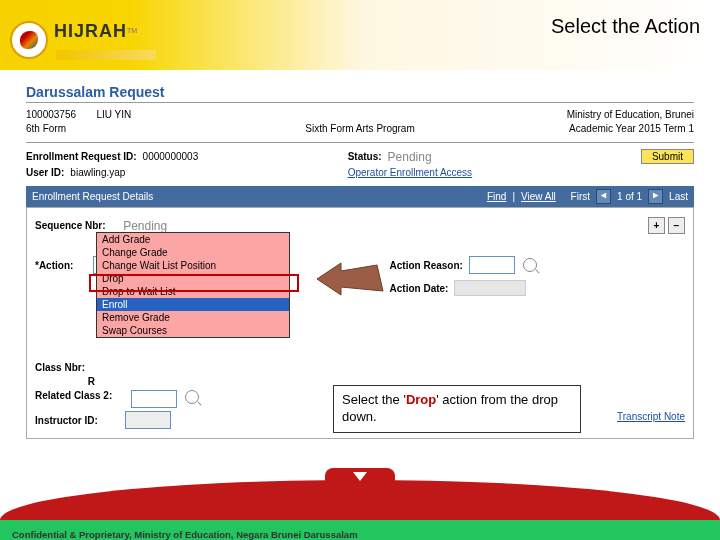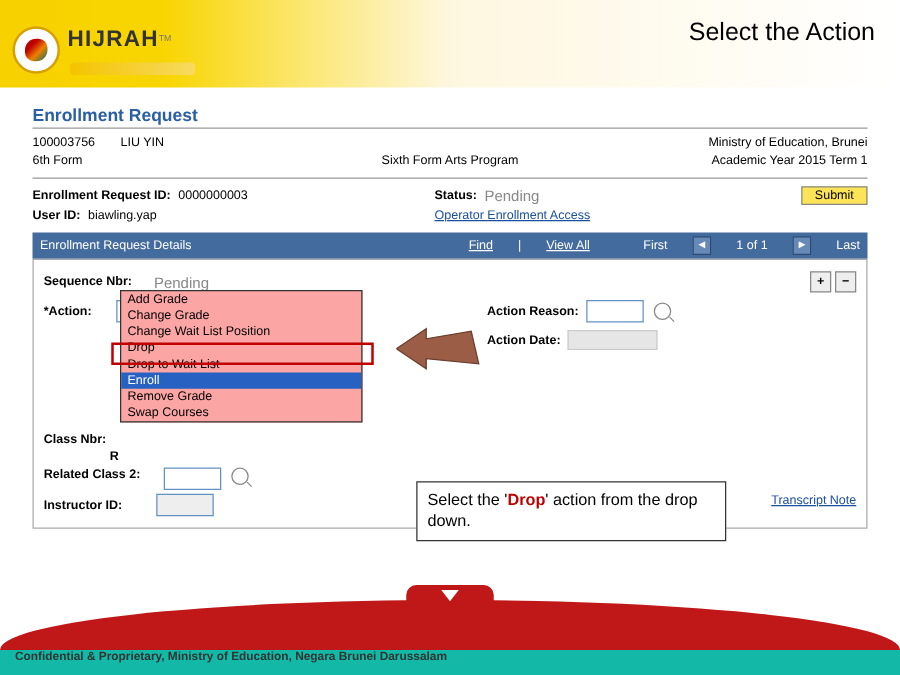--- a/index.html
+++ b/index.html
@@ -16,21 +16,21 @@
 .hr{border:0;border-top:1px solid #999;margin:2px 0 6px 0}
 .row{display:flex;margin:3px 0}
 .cell{flex:1;display:flex;gap:6px;align-items:center}
 .lbl{white-space:nowrap}
 .bold{font-weight:bold}
 .val{color:#000}
 .link{color:#1b4fa0;text-decoration:underline}
 .status-pend{color:#888;font-size:12px}
 .btn-yellow{background:#fce458;border:1px solid #888;padding:1px 10px;font-size:10px;cursor:pointer}
 .subbar{background:#436b9e;color:#fff;padding:3px 6px;font-size:10px;display:flex;justify-content:space-between;align-items:center;margin-top:8px}
-.subbar .right{display:flex;gap:20px;align-items:center}
+.subbar .right{display:flex;gap:6px;align-items:center}
 .navbtn{display:inline-block;width:13px;height:13px;background:#6789b5;border:1px solid #2b4a75;color:#fff;text-align:center;line-height:11px;font-size:9px}
 .seqbox{border:1px solid #aaa;padding:6px 8px;margin-top:0;position:relative}
 .drop{display:flex;align-items:center}
 .drop-sel{border:1px solid #6292c4;height:16px;width:160px;padding:0 4px;display:flex;align-items:center;background:#fff}
 .drop-btn{width:16px;height:16px;background:linear-gradient(#e6effb,#b8cdea);border:1px solid #6292c4;border-left:0;display:flex;align-items:center;justify-content:center}
 .drop-btn::after{content:"";width:0;height:0;border-left:4px solid transparent;border-right:4px solid transparent;border-top:5px solid #2a5fa4}
 .drop-list{position:absolute;left:69px;top:24px;width:192px;background:#fca5a5;border:1px solid #333;z-index:5}
 .drop-list div{padding:1px 5px;font-size:10px}
 .drop-list .hl{background:#2762c2;color:#fff}
 .red-rect{position:absolute;left:62px;top:66px;width:206px;height:14px;border:2px solid #c00000;z-index:6;pointer-events:none}
@@ -39,38 +39,38 @@
 .tinyin{border:1px solid #6292c4;height:14px;width:40px}
 .mag{display:inline-block;width:12px;height:12px;border:1px solid #888;border-radius:50%;position:relative;margin-left:2px}
 .mag::after{content:"";position:absolute;width:5px;height:1px;background:#888;right:-4px;bottom:-1px;transform:rotate(45deg)}
 .date-grey{background:#e6e6e6;border:1px solid #ccc;width:70px;height:14px;display:inline-block}
 .callout{position:absolute;left:333px;top:385px;width:230px;background:#fff;border:1px solid #333;padding:6px 8px;font-size:13px;z-index:8;line-height:1.3}
 .callout b{color:#c00000}
 .footer-curve{position:absolute;left:0;right:0;bottom:0;height:60px}
 .red-top{position:absolute;bottom:20px;left:0;right:0;height:40px;background:#c01818;border-top-left-radius:50% 100%;border-top-right-radius:50% 100%}
 .notch{position:absolute;bottom:48px;left:50%;transform:translateX(-50%);width:70px;height:24px;background:#c01818;border-radius:8px 8px 0 0}
 .notch::before{content:"";position:absolute;left:50%;top:4px;transform:translateX(-50%);width:0;height:0;border-left:7px solid transparent;border-right:7px solid transparent;border-top:9px solid #fff}
-.yel-bot{position:absolute;bottom:0;left:0;right:0;height:20px;background:#14b8a6;display:flex;align-items:flex-start;padding-left:12px;font-size:9.5px;font-weight:bold;color:#333}
+.yel-bot{position:absolute;bottom:0;left:0;right:0;height:20px;background:#22c55e;display:flex;align-items:flex-end;padding-left:12px;font-size:9.5px;font-weight:bold;color:#333}
 </style>
 </head>
 <body>
 
 <div class="header">
   <div class="logo">
     <div class="logo-circ"></div>
     <div>
       <span class="logo-txt">HIJRAH</span><span class="logo-tm">TM</span>
       <div class="slogan"></div>
     </div>
   </div>
   <div class="title">Select the Action</div>
 </div>
 
 <div class="content">
-  <div class="sect-head">Enrollment Request</div>
+  <div class="sect-head">Darussalam Request</div>
   <hr class="hr">
 
   <div class="row">
     <div class="cell"><span class="val">100003756</span>&nbsp;&nbsp;&nbsp;<span class="val">LIU YIN</span></div>
     <div class="cell"></div>
     <div class="cell" style="justify-content:flex-end">
         <span class="val">Ministry of Education, Brunei</span>
       </div>
   </div>
   <div class="row" style="margin-bottom:8px">
@@ -125,21 +125,21 @@
 
   <div class="seqbox">
     <div class="row">
       <div class="cell" style="flex:2"><span class="bold lbl">Sequence Nbr:</span>&nbsp;&nbsp;<span class="status-pend">Pending</span></div>
       <div class="cell" style="flex:0.3;justify-content:flex-end;gap:3px">
         <span class="sqbox">+</span>
         <span class="sqbox">−</span>
       </div>
     </div>
 
-    <div class="row" style="margin-top:6px">
+    <div class="row" style="margin-top:22px">
       <div class="cell" style="flex:1.2">
         <span class="bold lbl" style="width:52px">*Action:</span>
         <div class="drop">
           <div class="drop-sel">
               <span>Enroll</span>
             </div>
           <div class="drop-btn"></div>
         </div>
       </div>
       <div class="cell">

